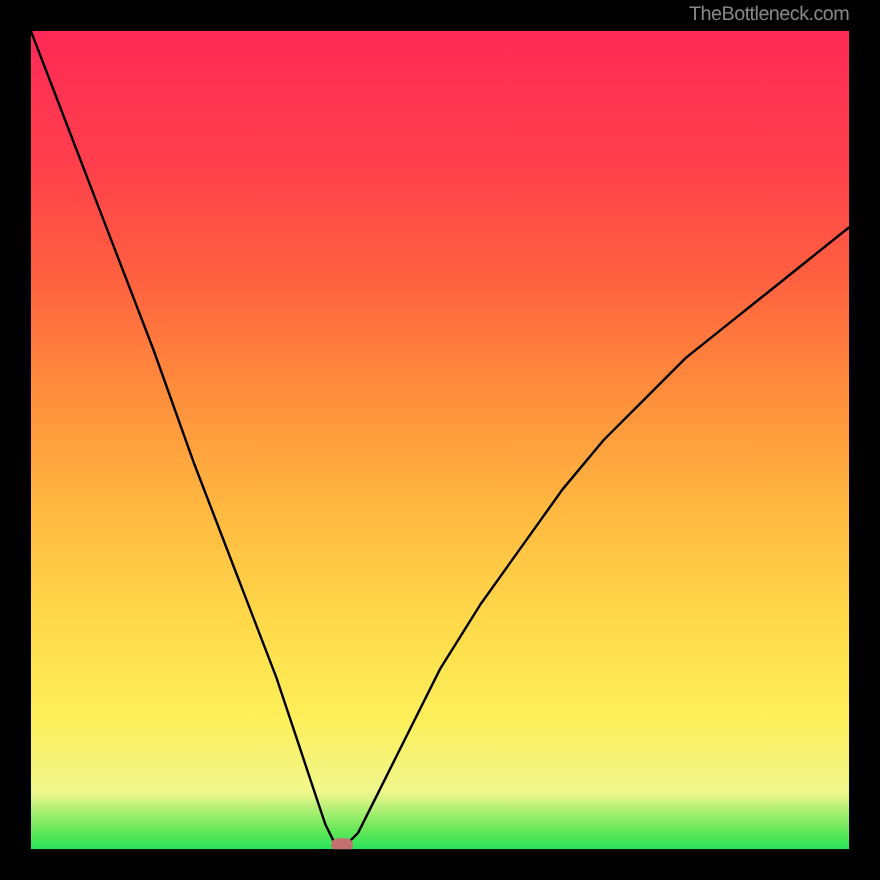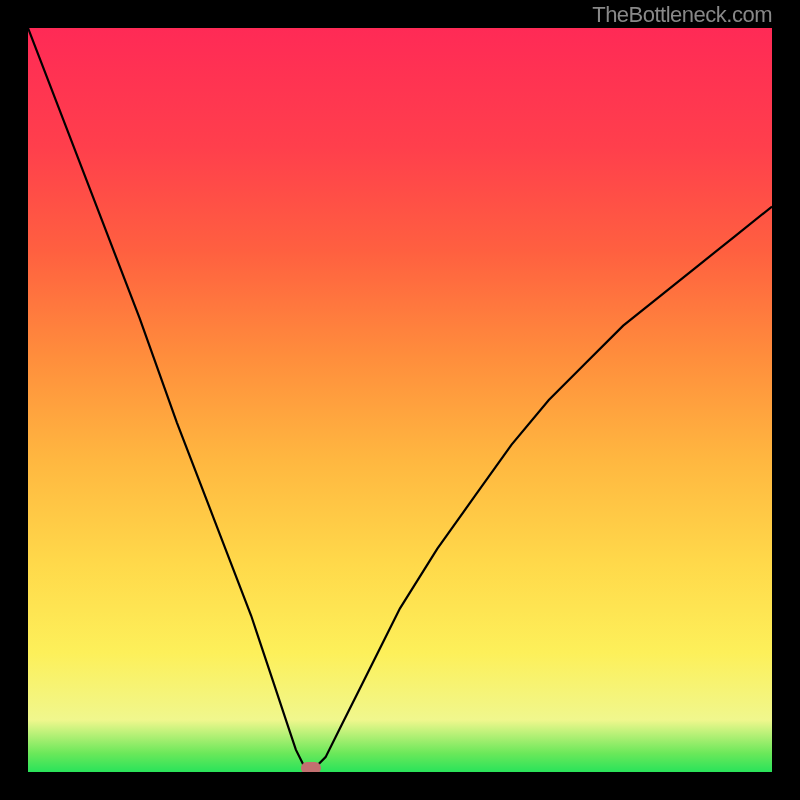--- a/index.html
+++ b/index.html
@@ -8,21 +8,21 @@
     height: 800px;
     background: #000;
     position: relative;
     font-family: Arial, sans-serif;
   }
   .watermark {
     position: absolute;
     top: 2px;
     right: 28px;
     color: #888;
-    font-size: 22px;
+    font-size: 18px;
     letter-spacing: -0.5px;
     z-index: 10;
   }
   .plot-area {
     position: absolute;
     left: 28px;
     top: 28px;
     width: 744px;
     height: 744px;
     overflow: hidden;

